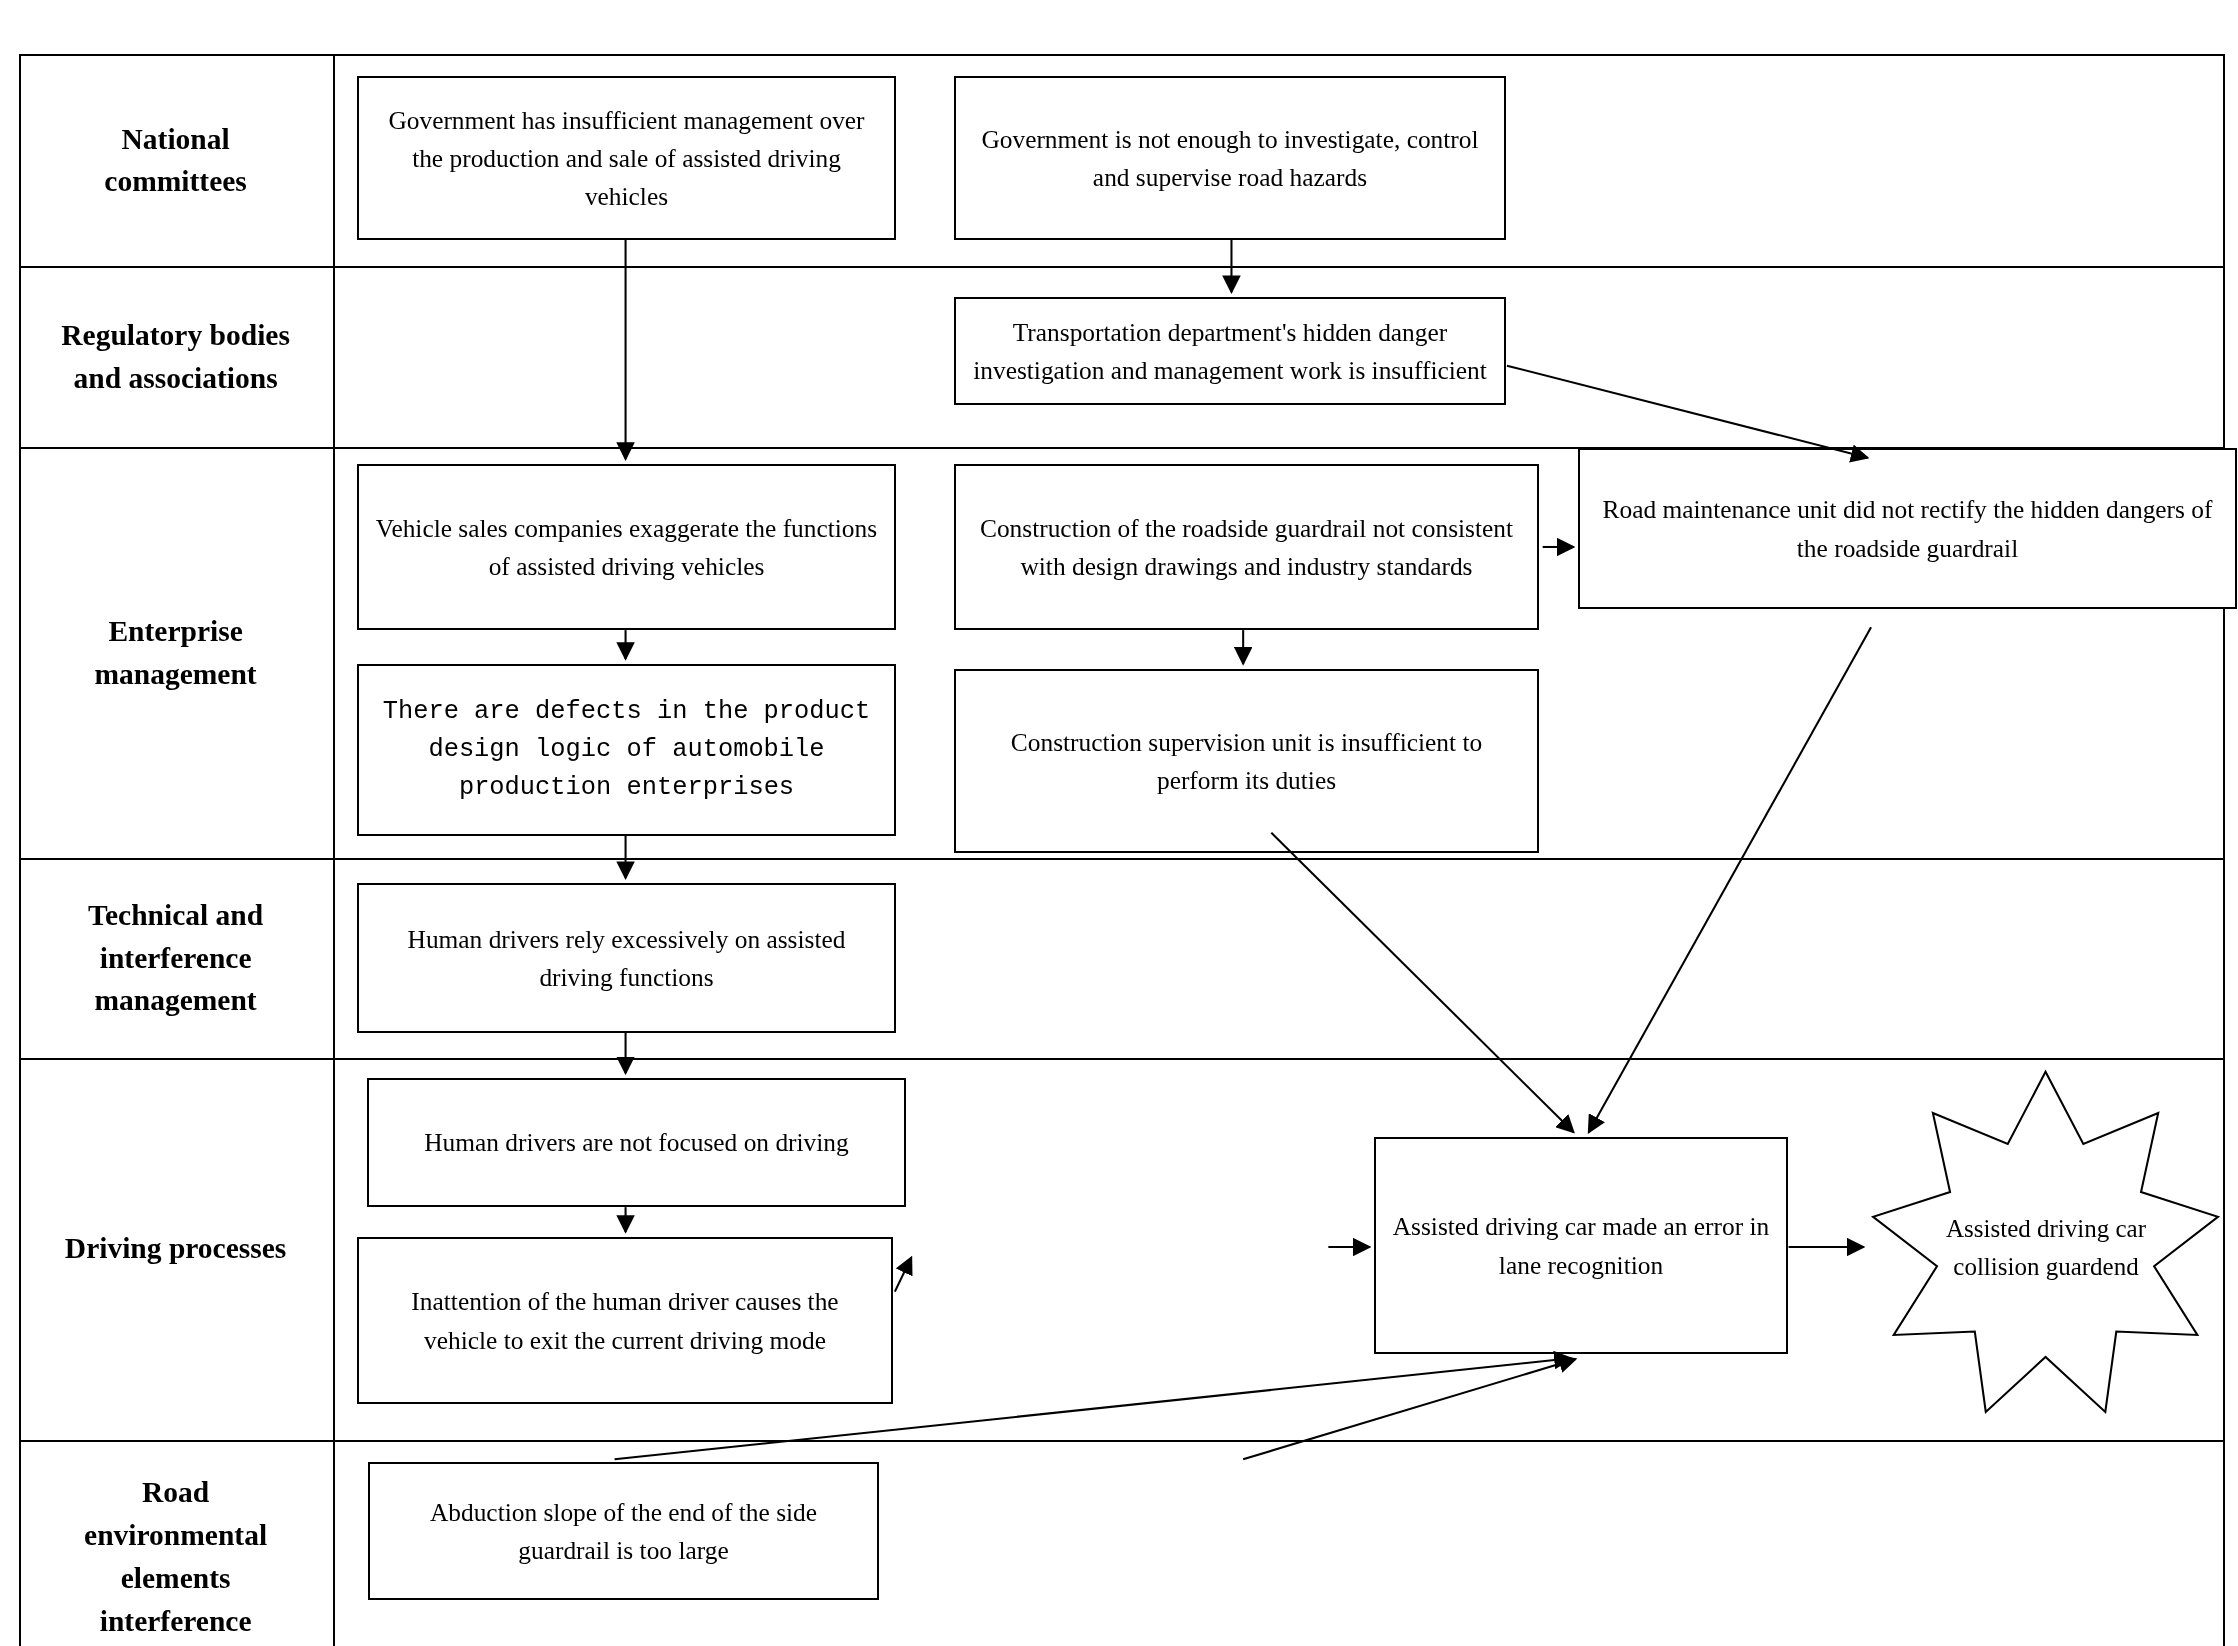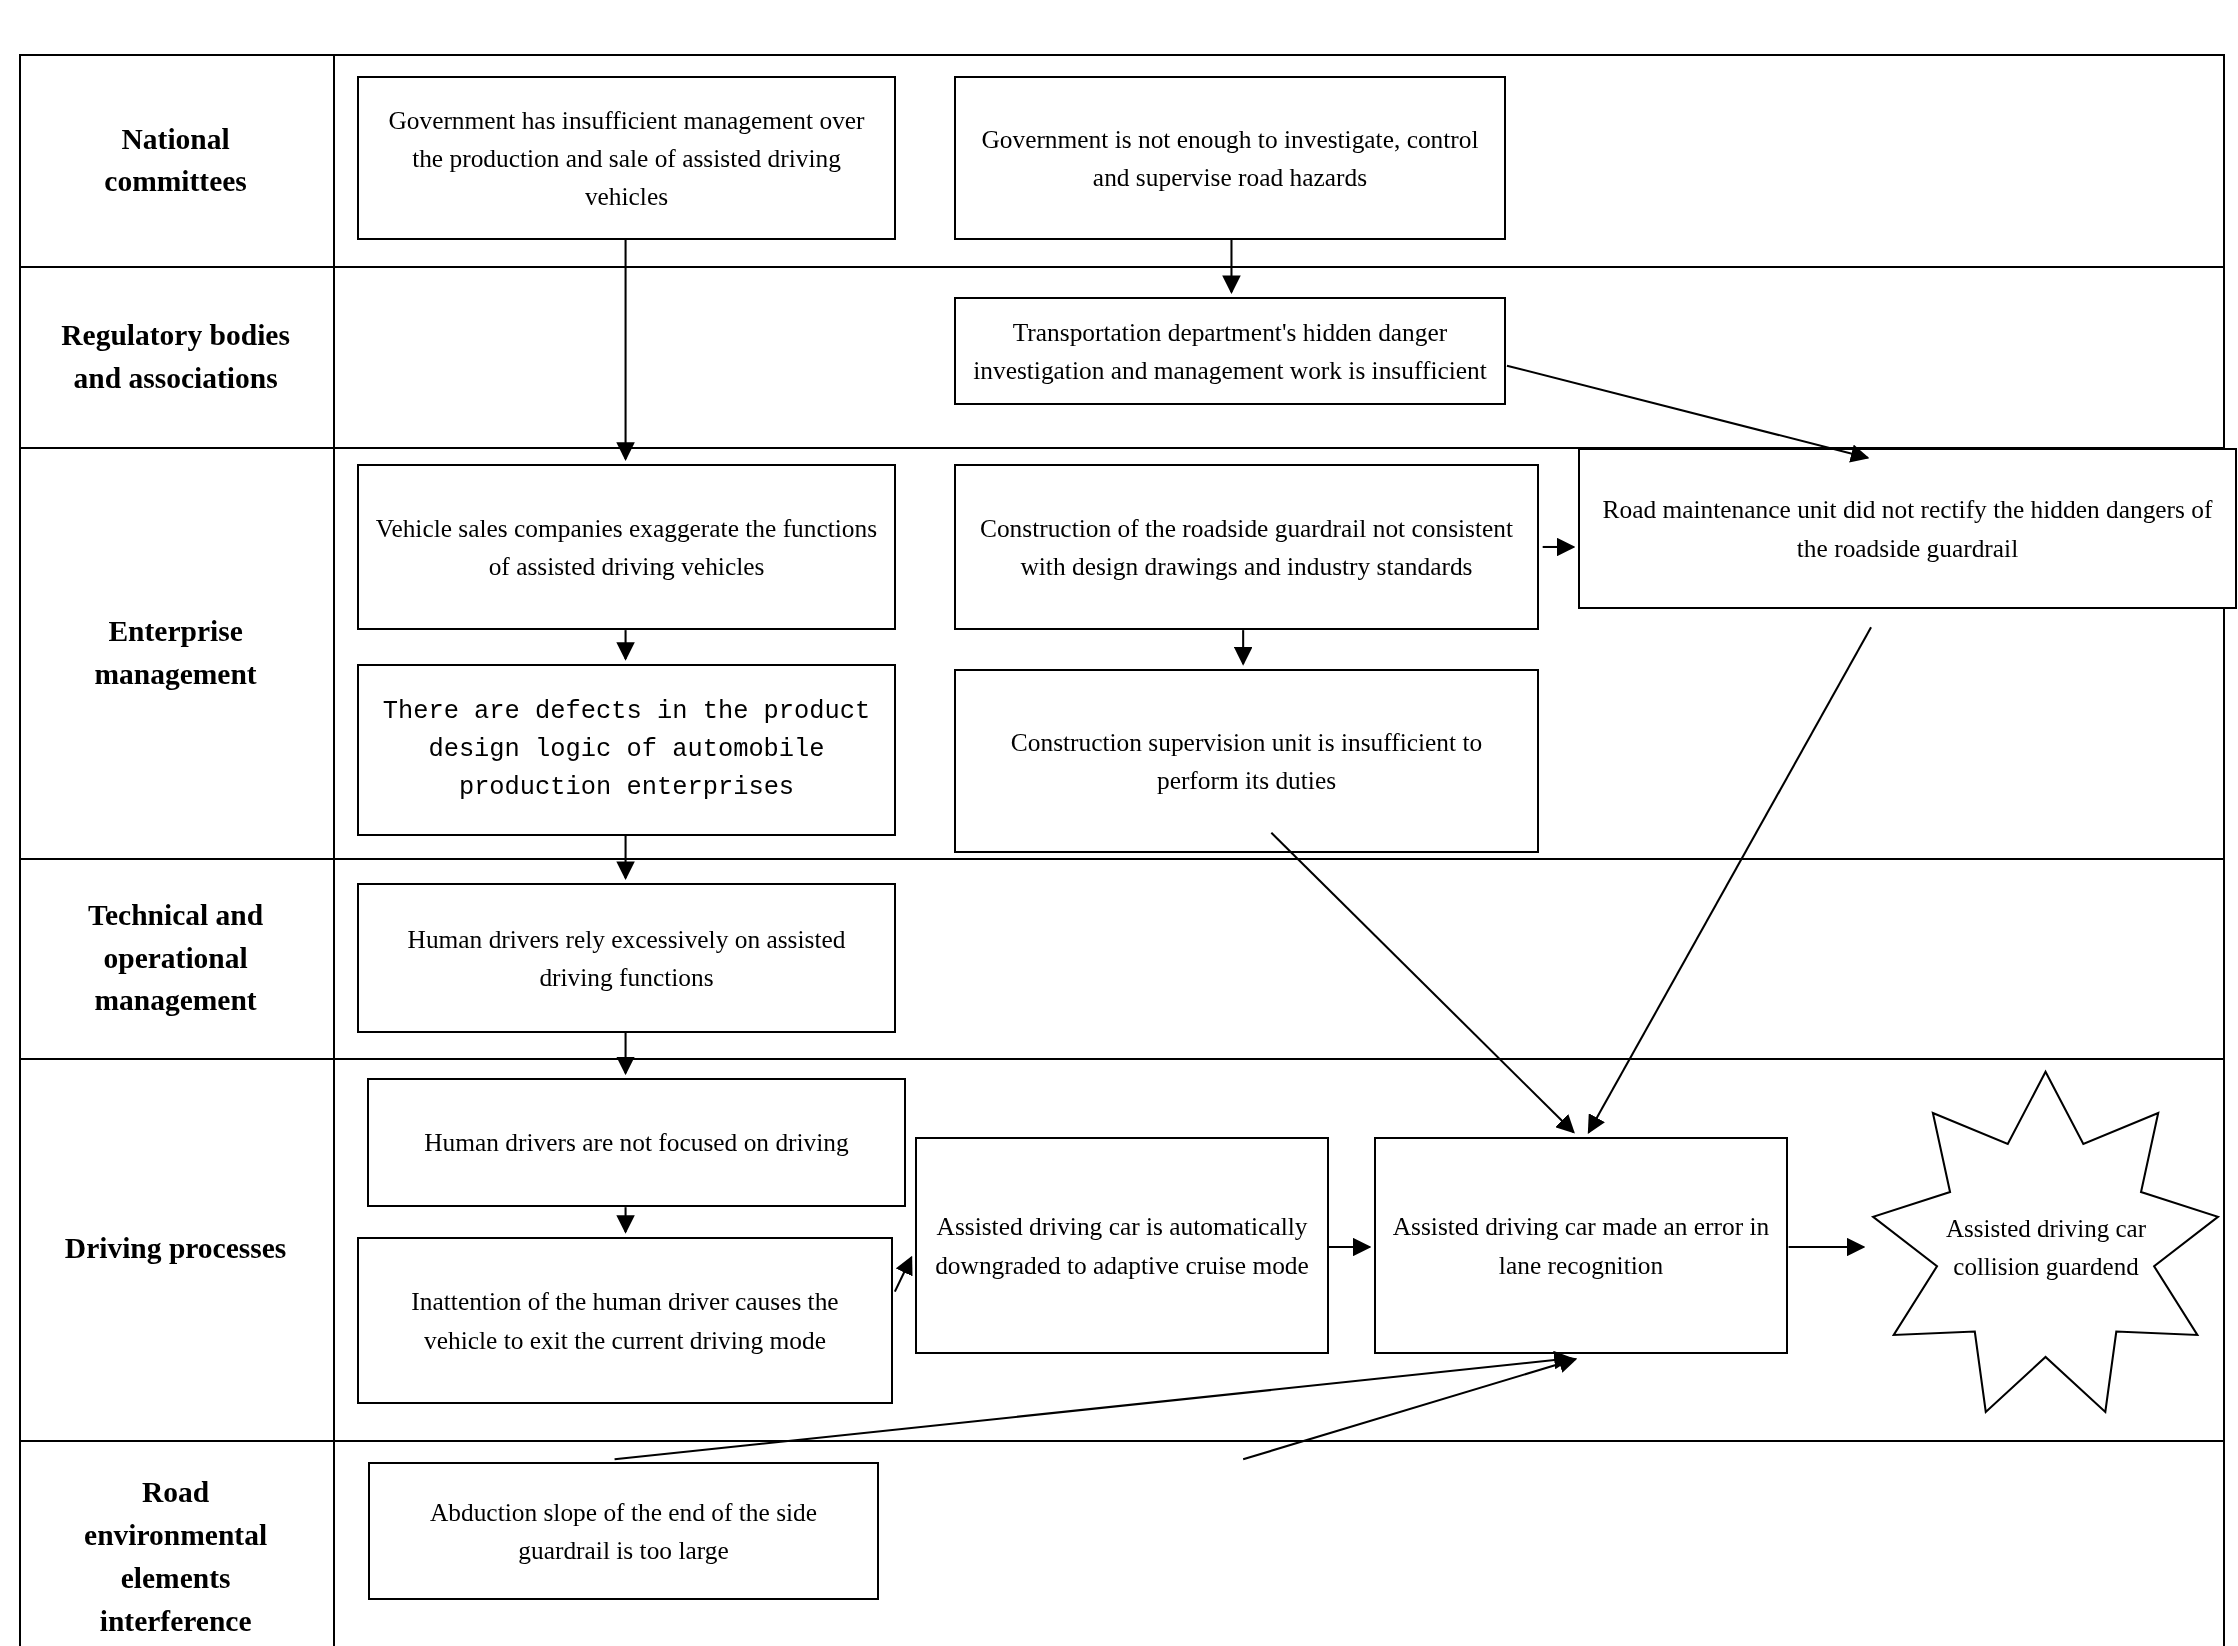--- a/index.html
+++ b/index.html
@@ -41,36 +41,35 @@
   <div class="hline" style="top:226px;"></div>
   <div class="hline" style="top:407px;"></div>
   <div class="hline" style="top:818px;"></div>
   <div class="hline" style="top:1018px;"></div>
   <div class="hline" style="top:1400px;"></div>
   <div class="vline"></div>
 
   <div class="rowlabel" style="top:14.4px;   height:212px;">National committees</div>
   <div class="rowlabel" style="top:226px;  height:181px;">Regulatory bodies and associations</div>
   <div class="rowlabel" style="top:407px;  height:411px;">Enterprise management</div>
-  <div class="rowlabel" style="top:818px; height:200px;">Technical and operational management</div>
+  <div class="rowlabel" style="top:818px; height:200px;">Technical and interference management</div>
   <div class="rowlabel" style="top:1018px; height:381px;">Driving processes</div>
   <div class="rowlabel" style="top:1400px; height:234px;">Road environmental elements interference</div>
 
   <div class="node" style="left:357px;  top:36px;   width:539px; height:164px;">Government has insufficient management over the production and sale of assisted driving vehicles</div>
   <div class="node" style="left:954px; top:36px;   width:552px; height:164px;">Government is not enough to investigate, control and supervise road hazards</div>
   <div class="node" style="left:954px; top:257px;  width:552px; height:108px;">Transportation department's hidden danger investigation and management work is insufficient</div>
   <div class="node" style="left:357px;  top:424px;  width:539px; height:166px;">Vehicle sales companies exaggerate the functions of assisted driving vehicles</div>
   <div class="node" style="left:954px; top:424px;  width:585px; height:166px;">Construction of the roadside guardrail not consistent with design drawings and industry standards</div>
   <div class="node" style="left:1578px; top:408px;  width:659px; height:161px;">Road maintenance unit did not rectify the hidden dangers of the roadside guardrail</div>
   <div class="node" style="left:357px;  top:624px;  width:539px; height:172px;font-family:Liberation Mono, monospace;">There are defects in the product design logic of automobile production enterprises</div>
   <div class="node" style="left:954px; top:629px;  width:585px; height:184px;">Construction supervision unit is insufficient to perform its duties</div>
   <div class="node" style="left:357px;  top:843px; width:539px; height:150px;">Human drivers rely excessively on assisted driving functions</div>
   <div class="node" style="left:367px;  top:1038px; width:539px; height:129px;">Human drivers are not focused on driving</div>
   <div class="node" style="left:357px;  top:1197px; width:536px; height:167px;">Inattention of the human driver causes the vehicle to exit the current driving mode</div>
-  <div class="node" style="left:915px; top:1097px; width:414px; height:217px;">Assisted driving car is automatically downgraded to adaptive cruise mode</div>
   <div class="node" style="left:1374px; top:1097px; width:414px; height:217px;">Assisted driving car made an error in lane recognition</div>
   <div class="node" style="left:368px;  top:1422px; width:511px; height:138px;">Abduction slope of the end of the side guardrail is too large</div>
 
   <svg id="arrows" width="2239" height="1646" viewBox="0 0 3258 2396">
     <defs>
       <marker id="arrow" viewBox="0 0 10 10" refX="9" refY="5" markerWidth="9" markerHeight="9" orient="auto-start-reverse">
         <path d="M0,0 L10,5 L0,10 z" fill="#000"></path>
       </marker>
     </defs>
 

